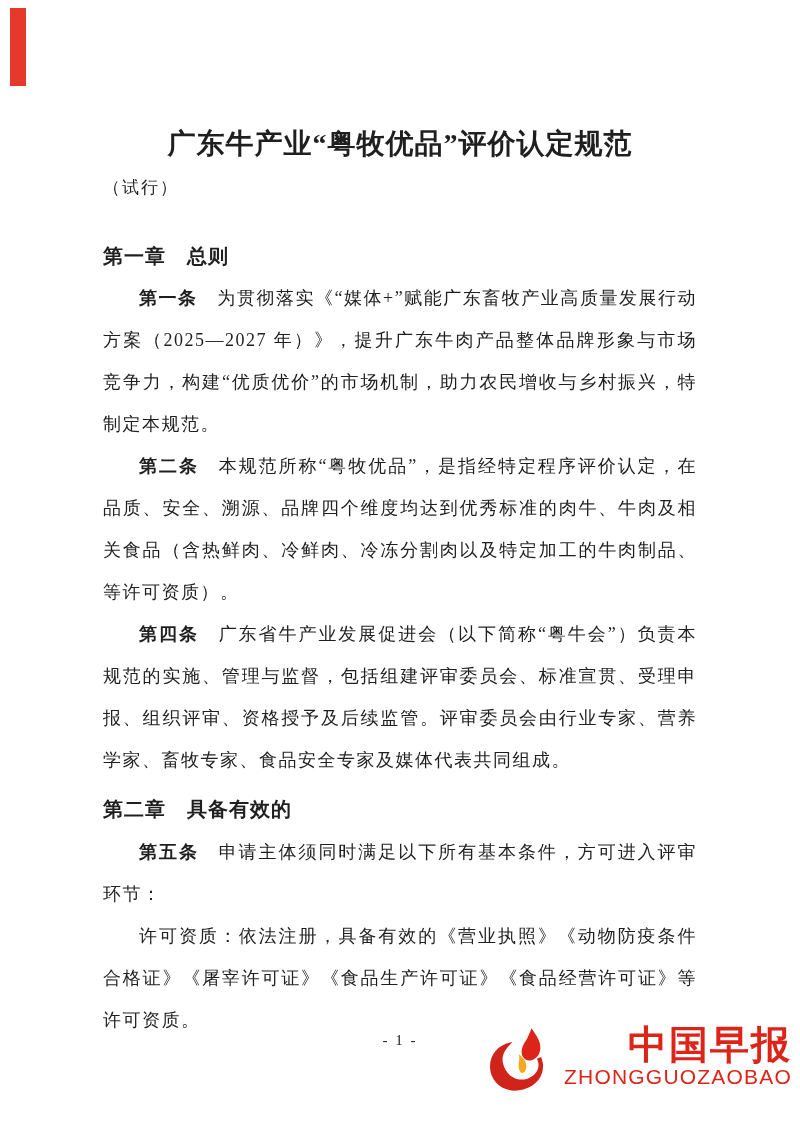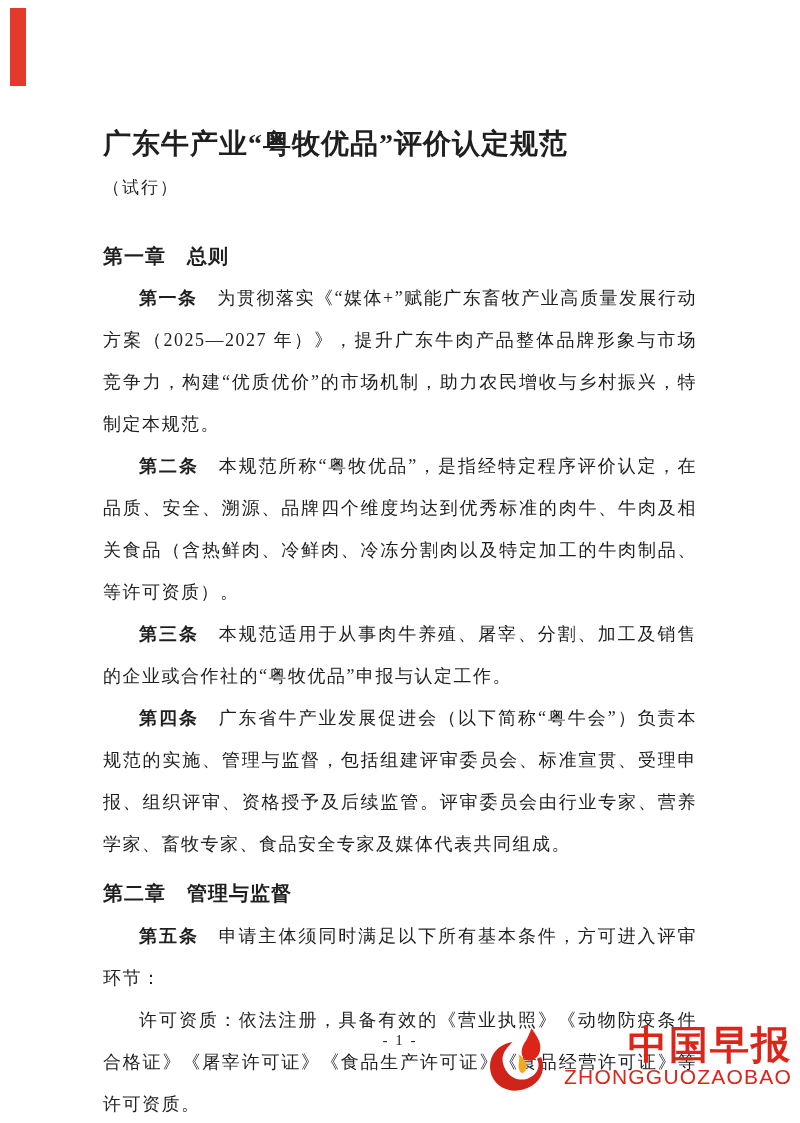--- a/index.html
+++ b/index.html
@@ -19,21 +19,21 @@
   }
   .corner-mark{
     position:absolute;left:10px;top:8px;width:16px;height:78px;
     background:var(--corner_mark);
   }
   .content{
     position:absolute;left:103px;top:0;width:594px;
     padding-top:124px;
   }
   h1.doc-title{
-    text-align:left;
+    text-align:center;
     font-size:28px;line-height:40px;
     font-weight:bold;letter-spacing:1px;
   }
   .doc-subtitle{
     text-align:left;
     font-size:17px;line-height:24px;
     margin-top:12px;letter-spacing:2px;
   }
   h2.chapter-heading{
     font-size:20px;line-height:28px;
@@ -83,25 +83,24 @@
 
   <h1 class="doc-title">广东牛产业“粤牧优品”评价认定规范</h1>
   <div class="doc-subtitle">（试行）</div>
 
   <h2 class="chapter-heading chapter-1">第一章　总则</h2>
 
   <p class="para first-after-heading"><span class="article-label">第一条</span><span>为贯彻落实《“媒体+”赋能广东畜牧产业高质量发展行动方案（2025—2027 年）》，提升广东牛肉产品整体品牌形象与市场竞争力，构建“优质优价”的市场机制，助力农民增收与乡村振兴，特制定本规范。</span></p>
 
   <p class="para"><span class="article-label">第二条</span><span>本规范所称“粤牧优品”，是指经特定程序评价认定，在品质、安全、溯源、品牌四个维度均达到优秀标准的肉牛、牛肉及相关食品（含热鲜肉、冷鲜肉、冷冻分割肉以及特定加工的牛肉制品、等许可资质）。</span></p>
 
-  <p class="para"><span class="article-label">第三条</span><span>本规范适用于从事肉牛养殖、屠宰、分割、加工及销售的企业或合作社的“粤牧优品”申报与认定工作。</span></p>
 
   <p class="para"><span class="article-label">第四条</span><span>广东省牛产业发展促进会（以下简称“粤牛会”）负责本规范的实施、管理与监督，包括组建评审委员会、标准宣贯、受理申报、组织评审、资格授予及后续监管。评审委员会由行业专家、营养学家、畜牧专家、食品安全专家及媒体代表共同组成。</span></p>
 
-  <h2 class="chapter-heading chapter-2">第二章　管理与监督</h2>
+  <h2 class="chapter-heading chapter-2">第二章　具备有效的</h2>
 
   <p class="para first-after-heading2"><span class="article-label">第五条</span><span>申请主体须同时满足以下所有基本条件，方可进入评审环节：</span></p>
 
   <p class="para"><span>许可资质：依法注册，具备有效的《营业执照》《动物防疫条件合格证》《屠宰许可证》《食品生产许可证》《食品经营许可证》等许可资质。</span></p>
 
 </div>
 
 <div class="footer">
   <div class="page-number">- 1 -</div>
 

